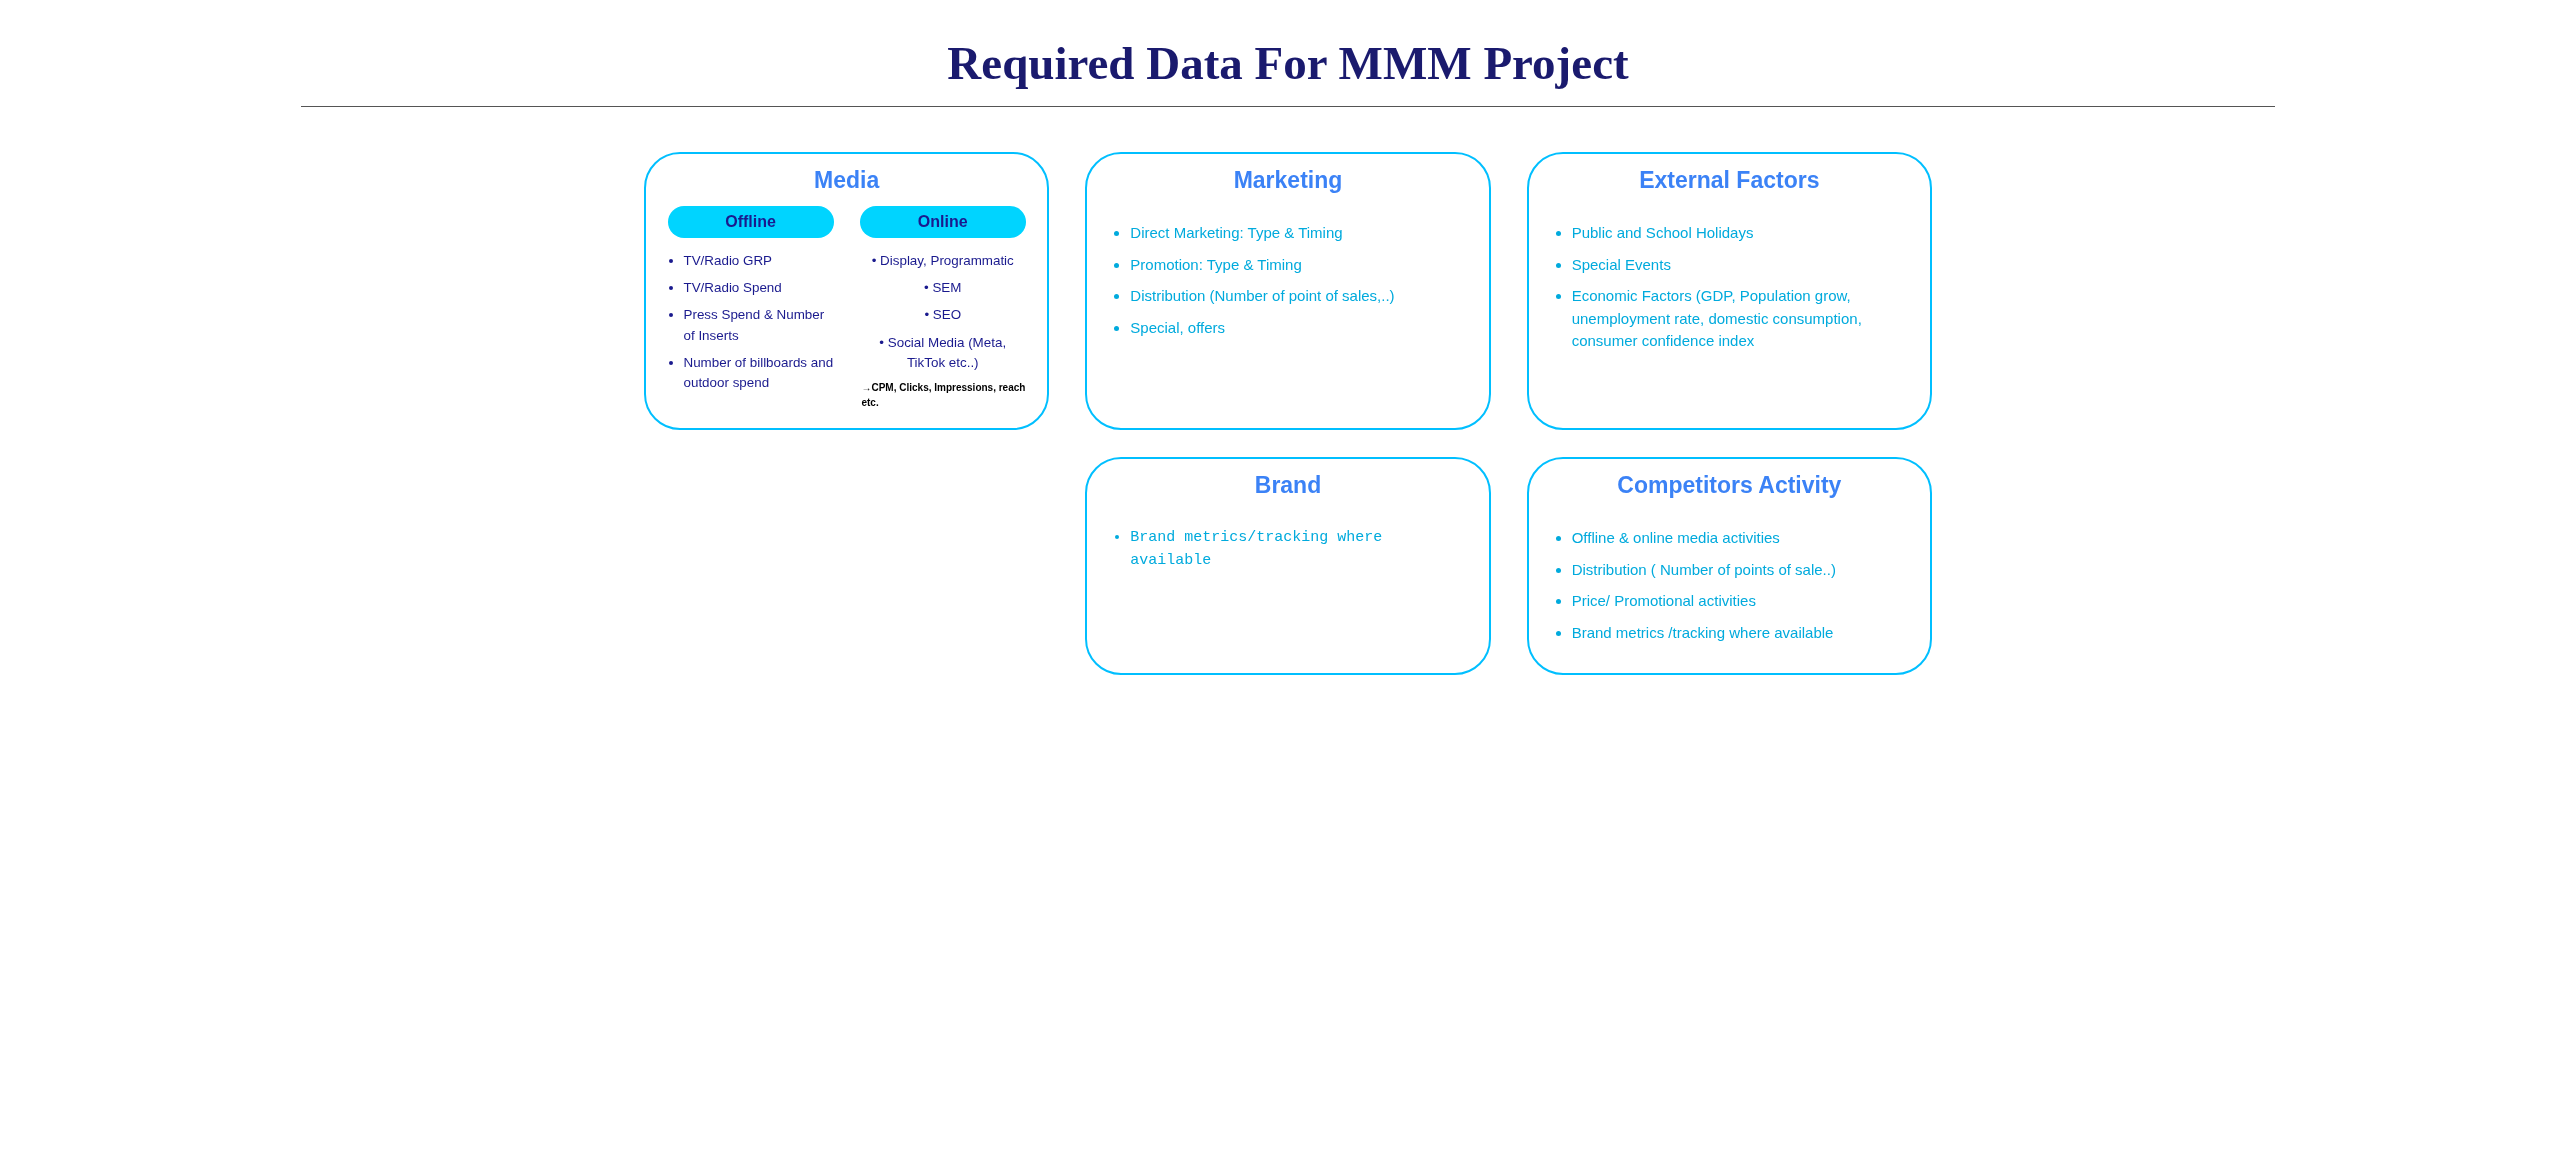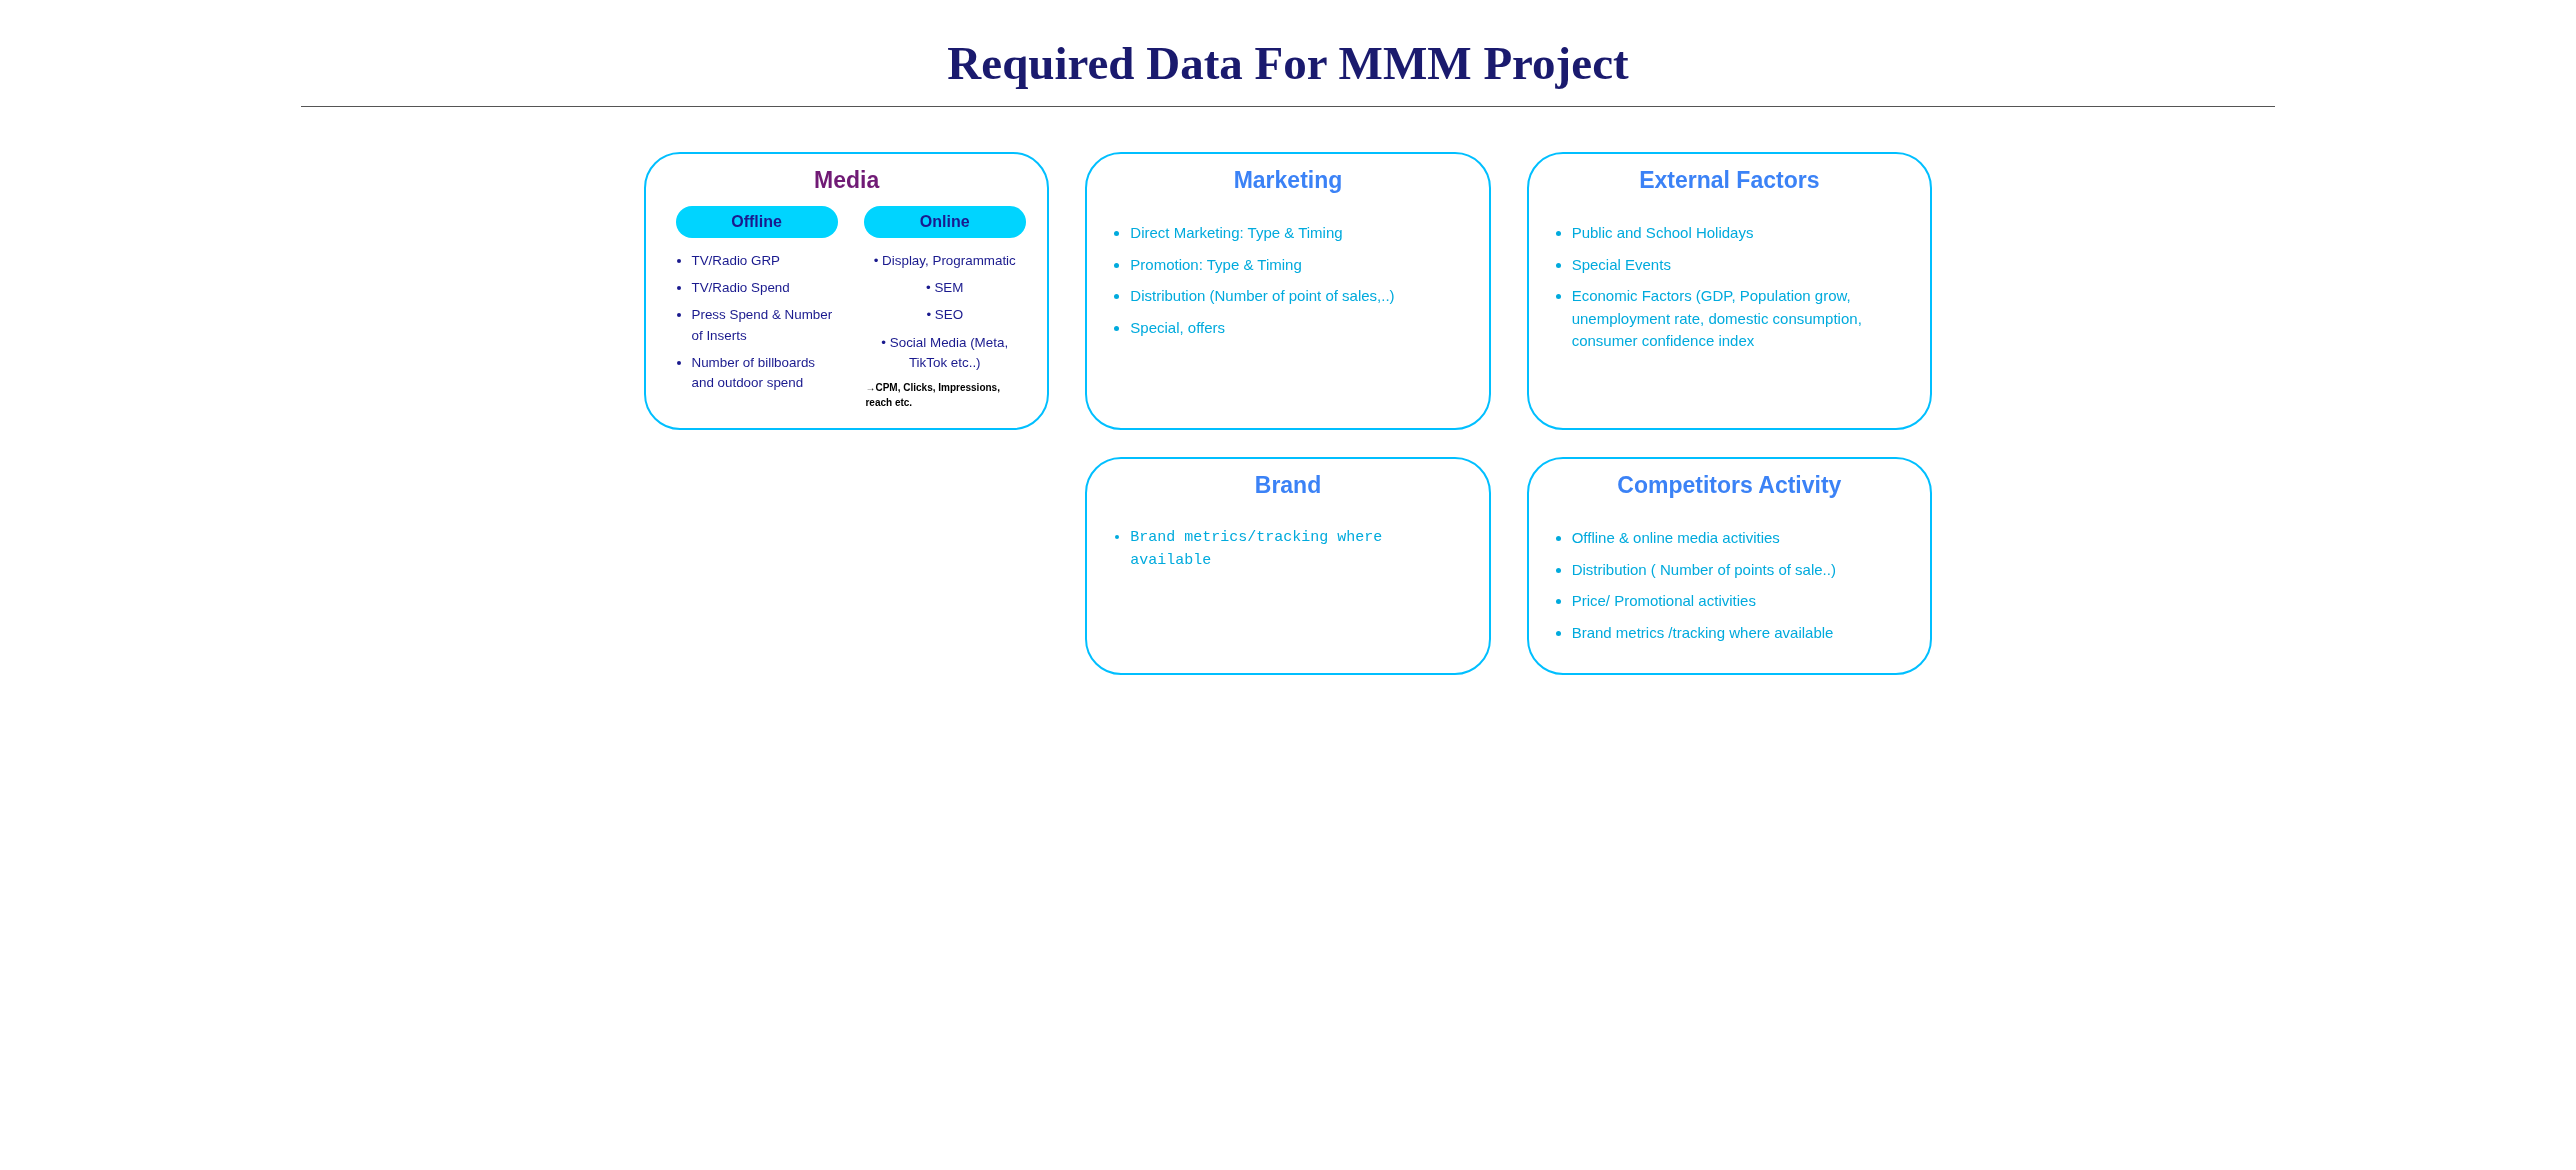--- a/index.html
+++ b/index.html
@@ -78,30 +78,29 @@
       border: 2.2px solid #00bfff;
       border-radius: 36px;
       padding: 0;
       overflow: hidden;
     }
 
     .media-header {
       text-align: center;
       font-size: 23px;
       font-weight: 800;
-      color: #701a75;
+      color: #3b82f6;
       padding: 12.5px 18px;
     }
 
     .media-sub-columns {
       display: grid;
       grid-template-columns: 1fr 1fr;
       gap: 8px;
       padding: 0 12.5px 18px 12.5px;
-      margin-left: 8px;
     }
 
     .sub-col {
       padding: 0 9px;
     }
 
     .sub-col-header {
       background: #00d4ff;
       border-radius: 27px;
       text-align: center;

